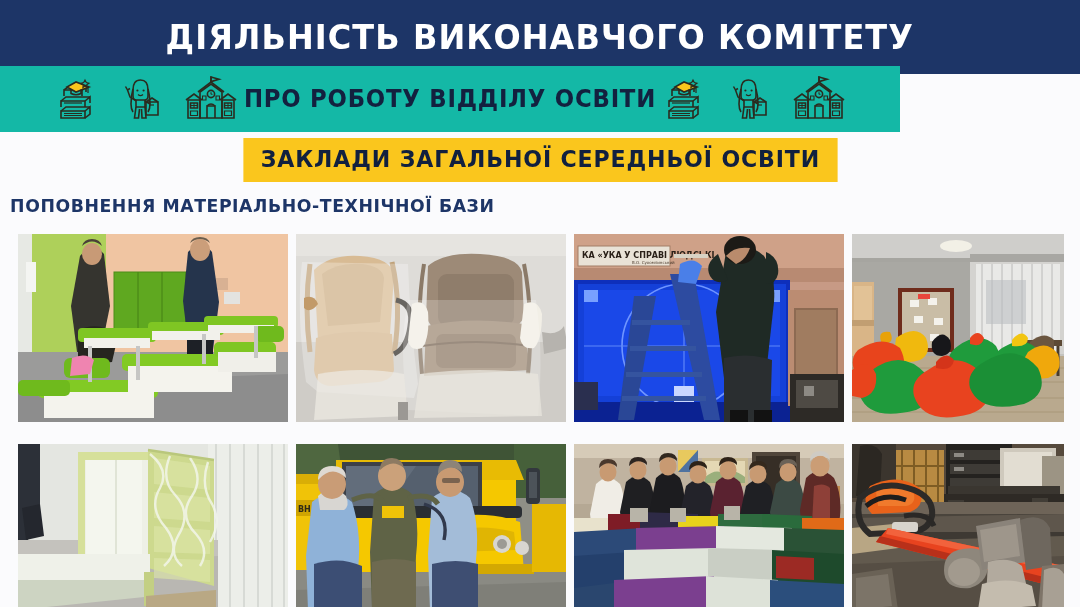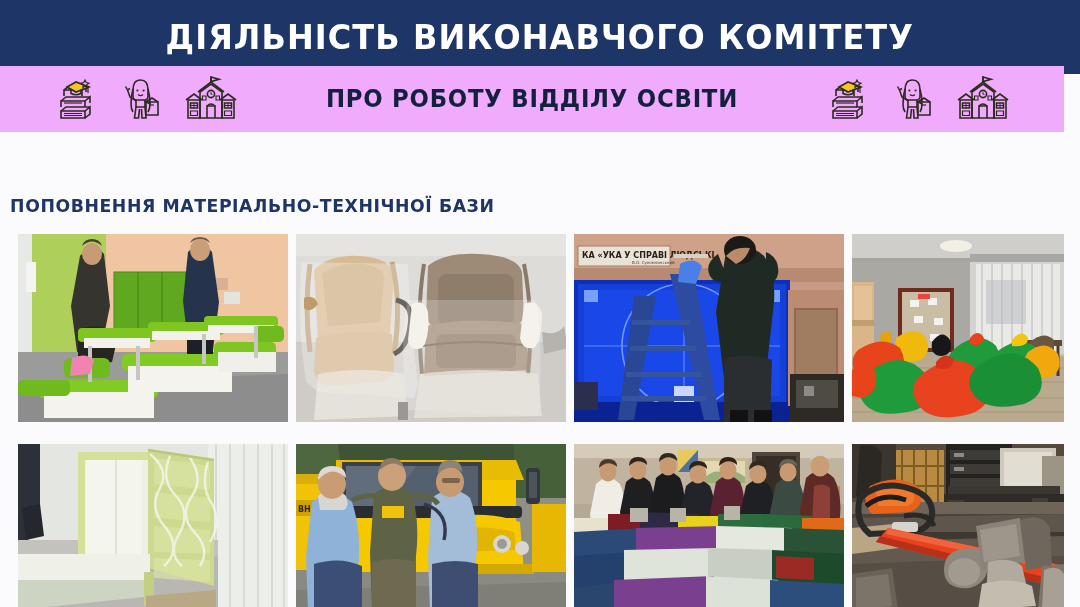--- a/index.html
+++ b/index.html
@@ -44,23 +44,23 @@
     text-align: center;
     white-space: nowrap;
     font-family: "DejaVu Sans", sans-serif;
     transform: scaleX(0.97);
   }
 
   
   .yellow-bar {
     position: absolute;
     left: 0; top: 66px;
-    width: 1064px;
+    width: 900px;
     height: 66px;
-    background: #f0abfc;
+    background: #14b8a6;
     display: flex;
     align-items: center;
   }
   .yellow-bar-text {
     position: absolute;
     left: 0; right: 0;
     text-align: center;
     color: #13213f;
     font-size: 24px;
     font-weight: bold;
@@ -278,20 +278,23 @@
           <path d="M39.5 35 L46.5 35 L46.5 39.5 L39.5 39.5 Z" stroke-width="1.2"></path>
           <path d="M17.5 20 L21 20 L21 24 L17.5 24 Z" stroke-width="1.1"></path>
           <path d="M31 20 L34.5 20 L34.5 24 L31 24 Z" stroke-width="1.1"></path>
           <path d="M26 6 L26 0.5" stroke-width="1.5"></path>
           <path d="M26 1 L34 3.2 L26 5.6 Z"></path>
         </svg>
       </span>
     </div>
   </div>
 
+  <div class="section-heading-wrap">
+    <span class="section-heading">ЗАКЛАДИ ЗАГАЛЬНОЇ СЕРЕДНЬОЇ ОСВІТИ</span>
+  </div>
 
   <div class="sub-heading-wrap">
     <span class="sub-heading">ПОПОВНЕННЯ МАТЕРІАЛЬНО-ТЕХНІЧНОЇ БАЗИ</span>
   </div>
 
   <div class="photo-grid">
 
     <div class="photo">
       <svg viewBox="0 0 270 188" preserveAspectRatio="none">
         <rect x="0" y="0" width="270" height="188" fill="#e9d8c6"></rect>

